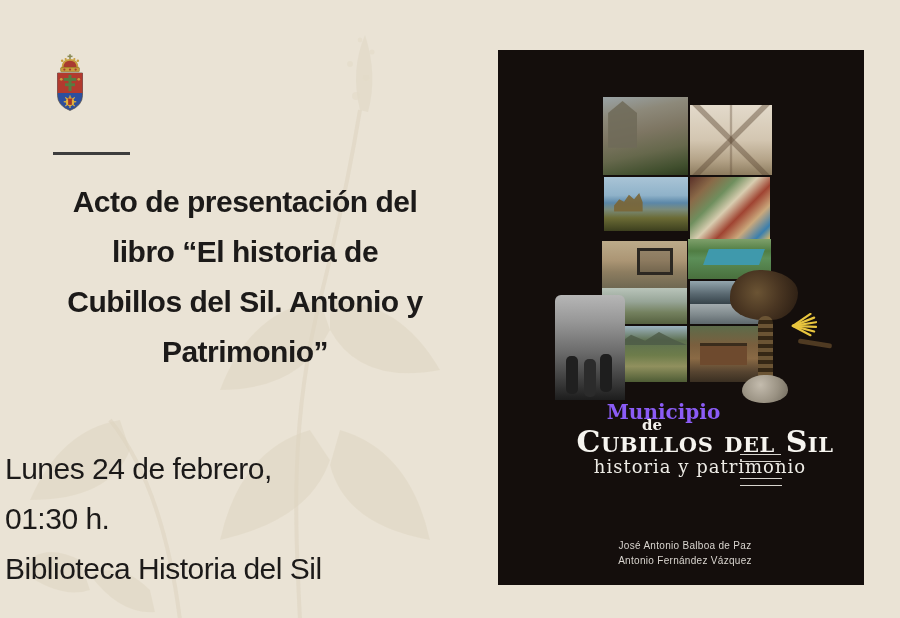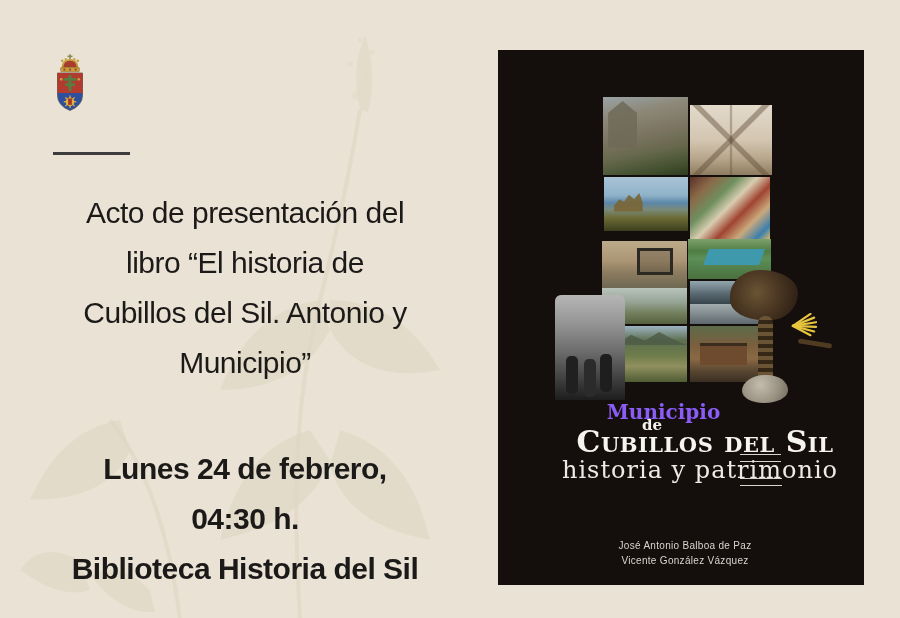--- a/index.html
+++ b/index.html
@@ -11,27 +11,27 @@
   .watermark { position:absolute; left:0; top:0; pointer-events:none; }
 
   
   .crest { position:absolute; left:50px; top:54px; width:40px; height:58px; }
 
   
   .divider { position:absolute; left:53px; top:152px; width:77px; height:3px; background:#3d3d3d; }
 
   
   .title-block {
-    position:absolute; left:5px; top:188px; width:480px;
-    text-align:center; font-weight:400; font-size:30px; line-height:50px;
+    position:absolute; left:5px; top:177px; width:480px;
+    text-align:center; font-weight:700; font-size:30px; line-height:50px;
     letter-spacing:-0.5px; color:#1c1a19;
   }
   .schedule-block {
     position:absolute; left:5px; top:444px; width:480px;
-    text-align:center; font-weight:700; font-size:30px; line-height:50px;
+    text-align:left; font-weight:400; font-size:30px; line-height:50px;
     letter-spacing:-0.5px; color:#1c1a19;
   }
 
   
   .book {
     position:absolute; left:498px; top:50px; width:366px; height:535px;
     background:#140e0c; overflow:hidden;
   }
   .photo { position:absolute; overflow:hidden; }
 
@@ -101,21 +101,21 @@
   .bk-title {
     position:absolute; left:0; top:374px; width:100%; text-align:center;
     font-family:"DejaVu Serif", serif; font-weight:700; font-size:30px;
     font-variant:small-caps; letter-spacing:0.5px; color:#f6f4ef; white-space:nowrap;margin-left:24px;
   }
   .dbl-line { position:absolute; height:6px; border-top:1.5px solid #d8d5cf; border-bottom:1.5px solid #d8d5cf; }
   .ul-sil { left:242px; top:404px; width:41px; }
   .ul-pat { left:242px; top:428px; width:42px; }
   .bk-sub {
     position:absolute; left:38px; top:406px; width:328px; text-align:center;
-    font-family:"DejaVu Serif", serif; font-size:24px; letter-spacing:1px; color:#edebe5; white-space:nowrap;
+    font-family:"DejaVu Serif", serif; font-size:18px; letter-spacing:1px; color:#edebe5; white-space:nowrap;
   }
   .bk-authors {
     position:absolute; left:8px; top:488px; width:358px; text-align:center;
     font-size:10px; line-height:15px; letter-spacing:0.3px; color:#d9d5cf;
   }
 </style>
 </head>
 <body>
 
 <div class="canvas">
@@ -181,26 +181,26 @@
       </g>
     </svg>
   </div>
 
   <div class="divider"></div>
 
   <div class="title-block">
     <div>Acto de presentación del</div>
     <div>libro “El historia de</div>
     <div>Cubillos del Sil. Antonio y</div>
-    <div>Municipio”</div>
+    <div>Patrimonio”</div>
   </div>
 
   <div class="schedule-block">
     <div>Lunes 24 de febrero,</div>
-    <div>04:30 h.</div>
+    <div>01:30 h.</div>
     <div>Biblioteca Historia del Sil</div>
   </div>
 
   <div class="book">
     <div>
       <div class="photo p-church"></div>
       <div class="photo p-vault"></div>
       <div class="photo p-sculpture"></div>
       <div class="photo p-crucifix"></div>
       <div class="photo p-balcony"></div>
@@ -229,17 +229,17 @@
 
     <div class="bk-series">Municipio</div>
     <div class="bk-de">de</div>
     <div class="bk-title">Cubillos del Sil</div>
     <div class="dbl-line ul-sil"></div>
     <div class="bk-sub">historia y patrimonio</div>
     <div class="dbl-line ul-pat"></div>
 
     <div class="bk-authors">
       <div>José Antonio Balboa de Paz</div>
-      <div>Vicente González Vázquez</div>
+      <div>Antonio Fernández Vázquez</div>
     </div>
   </div>
 
 </div>
 
 </body></html>

